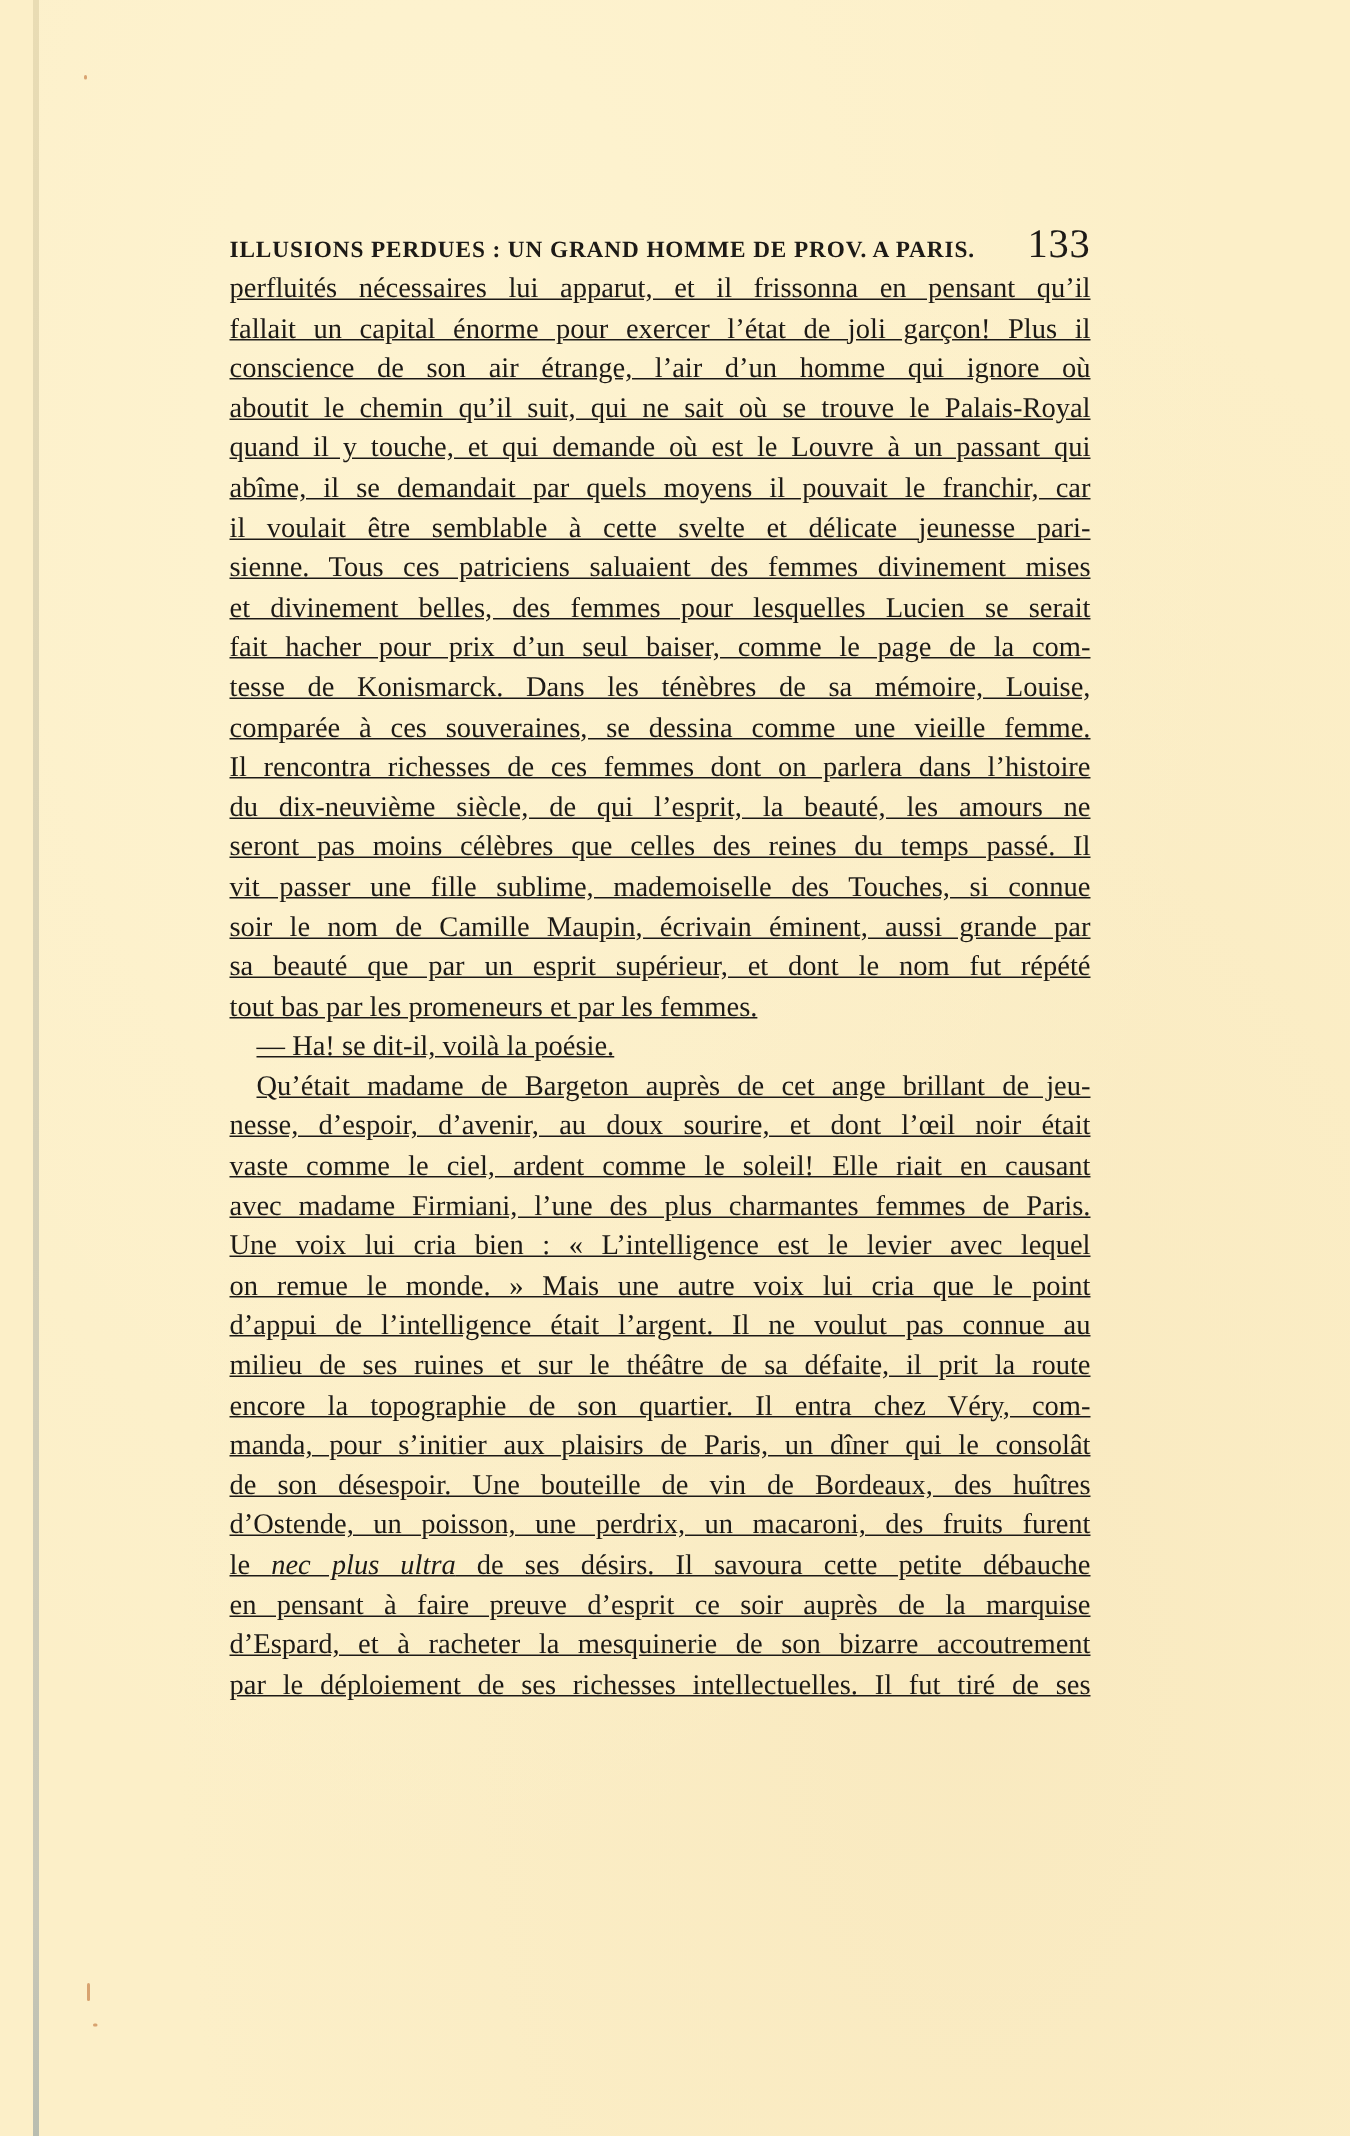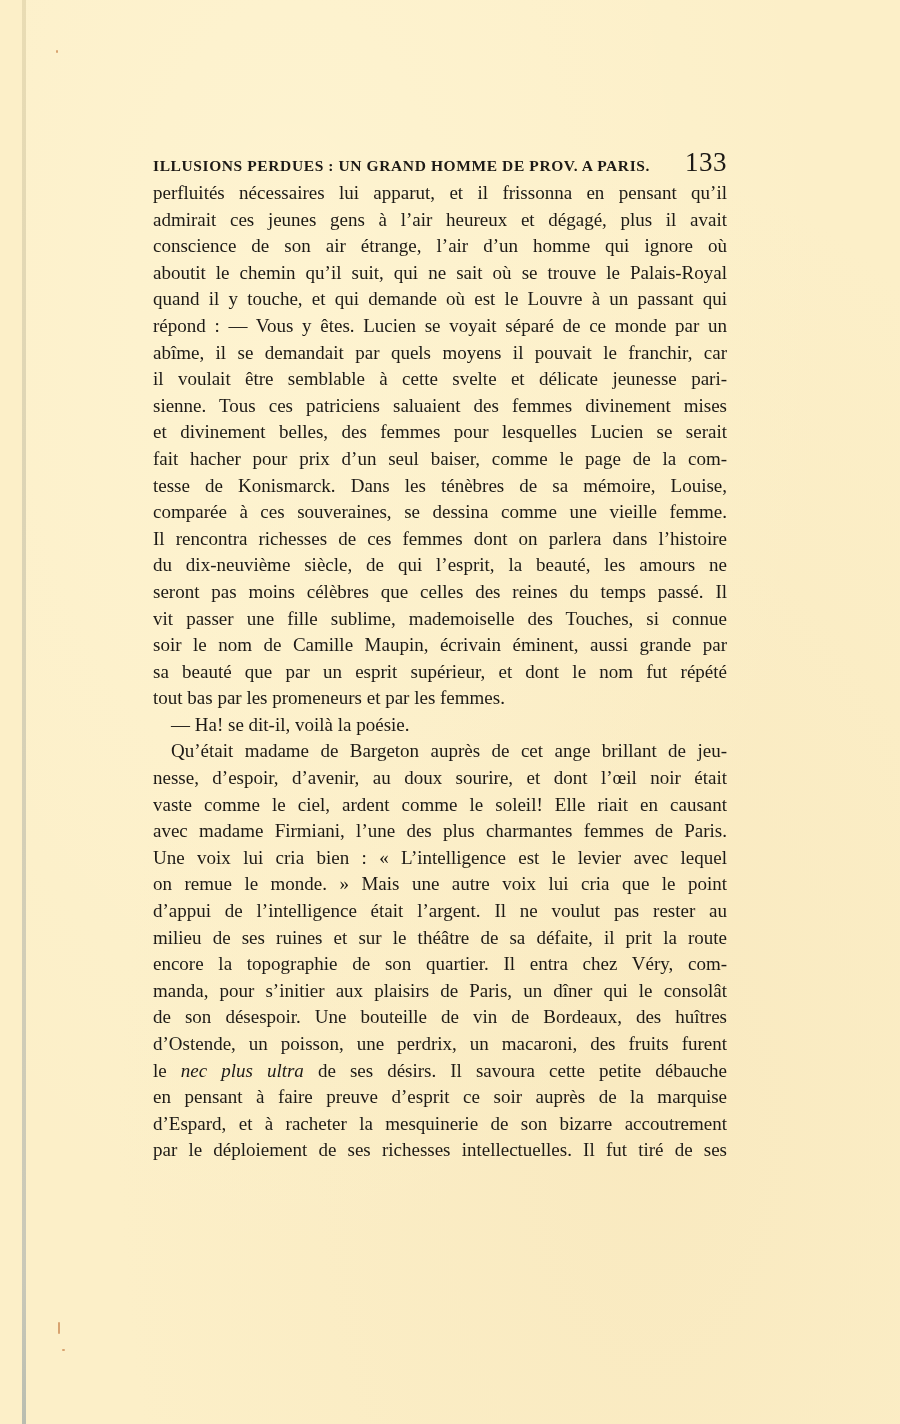--- a/index.html
+++ b/index.html
@@ -56,20 +56,21 @@
     }
     .page-number {
       font-size: 27px;
       letter-spacing: 0.5px;
     }
     .text-block {
       position: absolute;
       left: 131px;
       top: 180px;
       width: 574px;
+      text-decoration: underline;
     }
     .line {
       display: block;
       height: 26.6px;
       line-height: 26.6px;
       font-size: 19px;
       text-align: justify;
       text-align-last: justify;
       white-space: nowrap;
       overflow: visible;
@@ -98,25 +99,24 @@
 
   <div class="header">
     <span class="running-title">ILLUSIONS PERDUES : UN GRAND HOMME DE PROV. A PARIS.</span>
     <span class="page-number">133</span>
   </div>
 
   <div class="text-block">
 
     <div>
       <span class="line">perfluités nécessaires lui apparut, et il frissonna en pensant qu’il</span>
-      <span class="line">admirait ces jeunes gens à l’air heureux et dégagé, plus il avait</span>
+      <span class="line">fallait un capital énorme pour exercer l’état de joli garçon! Plus il</span>
       <span class="line">conscience de son air étrange, l’air d’un homme qui ignore où</span>
       <span class="line">aboutit le chemin qu’il suit, qui ne sait où se trouve le Palais-Royal</span>
       <span class="line">quand il y touche, et qui demande où est le Louvre à un passant qui</span>
-      <span class="line">répond : — Vous y êtes. Lucien se voyait séparé de ce monde par un</span>
       <span class="line">abîme, il se demandait par quels moyens il pouvait le franchir, car</span>
       <span class="line">il voulait être semblable à cette svelte et délicate jeunesse pari-</span>
       <span class="line">sienne. Tous ces patriciens saluaient des femmes divinement mises</span>
       <span class="line">et divinement belles, des femmes pour lesquelles Lucien se serait</span>
       <span class="line">fait hacher pour prix d’un seul baiser, comme le page de la com-</span>
       <span class="line">tesse de Konismarck. Dans les ténèbres de sa mémoire, Louise,</span>
       <span class="line">comparée à ces souveraines, se dessina comme une vieille femme.</span>
       <span class="line">Il rencontra richesses de ces femmes dont on parlera dans l’histoire</span>
       <span class="line">du dix-neuvième siècle, de qui l’esprit, la beauté, les amours ne</span>
       <span class="line">seront pas moins célèbres que celles des reines du temps passé. Il</span>
@@ -130,21 +130,21 @@
       <span class="line indent last">— Ha! se dit-il, voilà la poésie.</span>
     </div>
 
     <div>
       <span class="line indent">Qu’était madame de Bargeton auprès de cet ange brillant de jeu-</span>
       <span class="line">nesse, d’espoir, d’avenir, au doux sourire, et dont l’œil noir était</span>
       <span class="line">vaste comme le ciel, ardent comme le soleil! Elle riait en causant</span>
       <span class="line">avec madame Firmiani, l’une des plus charmantes femmes de Paris.</span>
       <span class="line">Une voix lui cria bien : « L’intelligence est le levier avec lequel</span>
       <span class="line">on remue le monde. » Mais une autre voix lui cria que le point</span>
-      <span class="line">d’appui de l’intelligence était l’argent. Il ne voulut pas rester au</span>
+      <span class="line">d’appui de l’intelligence était l’argent. Il ne voulut pas connue au</span>
       <span class="line">milieu de ses ruines et sur le théâtre de sa défaite, il prit la route</span>
       <span class="line">encore la topographie de son quartier. Il entra chez Véry, com-</span>
       <span class="line">manda, pour s’initier aux plaisirs de Paris, un dîner qui le consolât</span>
       <span class="line">de son désespoir. Une bouteille de vin de Bordeaux, des huîtres</span>
       <span class="line">d’Ostende, un poisson, une perdrix, un macaroni, des fruits furent</span>
       <span class="line"><span>le </span><em>nec plus ultra</em><span> de ses désirs. Il savoura cette petite débauche</span></span>
       <span class="line">en pensant à faire preuve d’esprit ce soir auprès de la marquise</span>
       <span class="line">d’Espard, et à racheter la mesquinerie de son bizarre accoutrement</span>
       <span class="line">par le déploiement de ses richesses intellectuelles. Il fut tiré de ses</span>
     </div>

